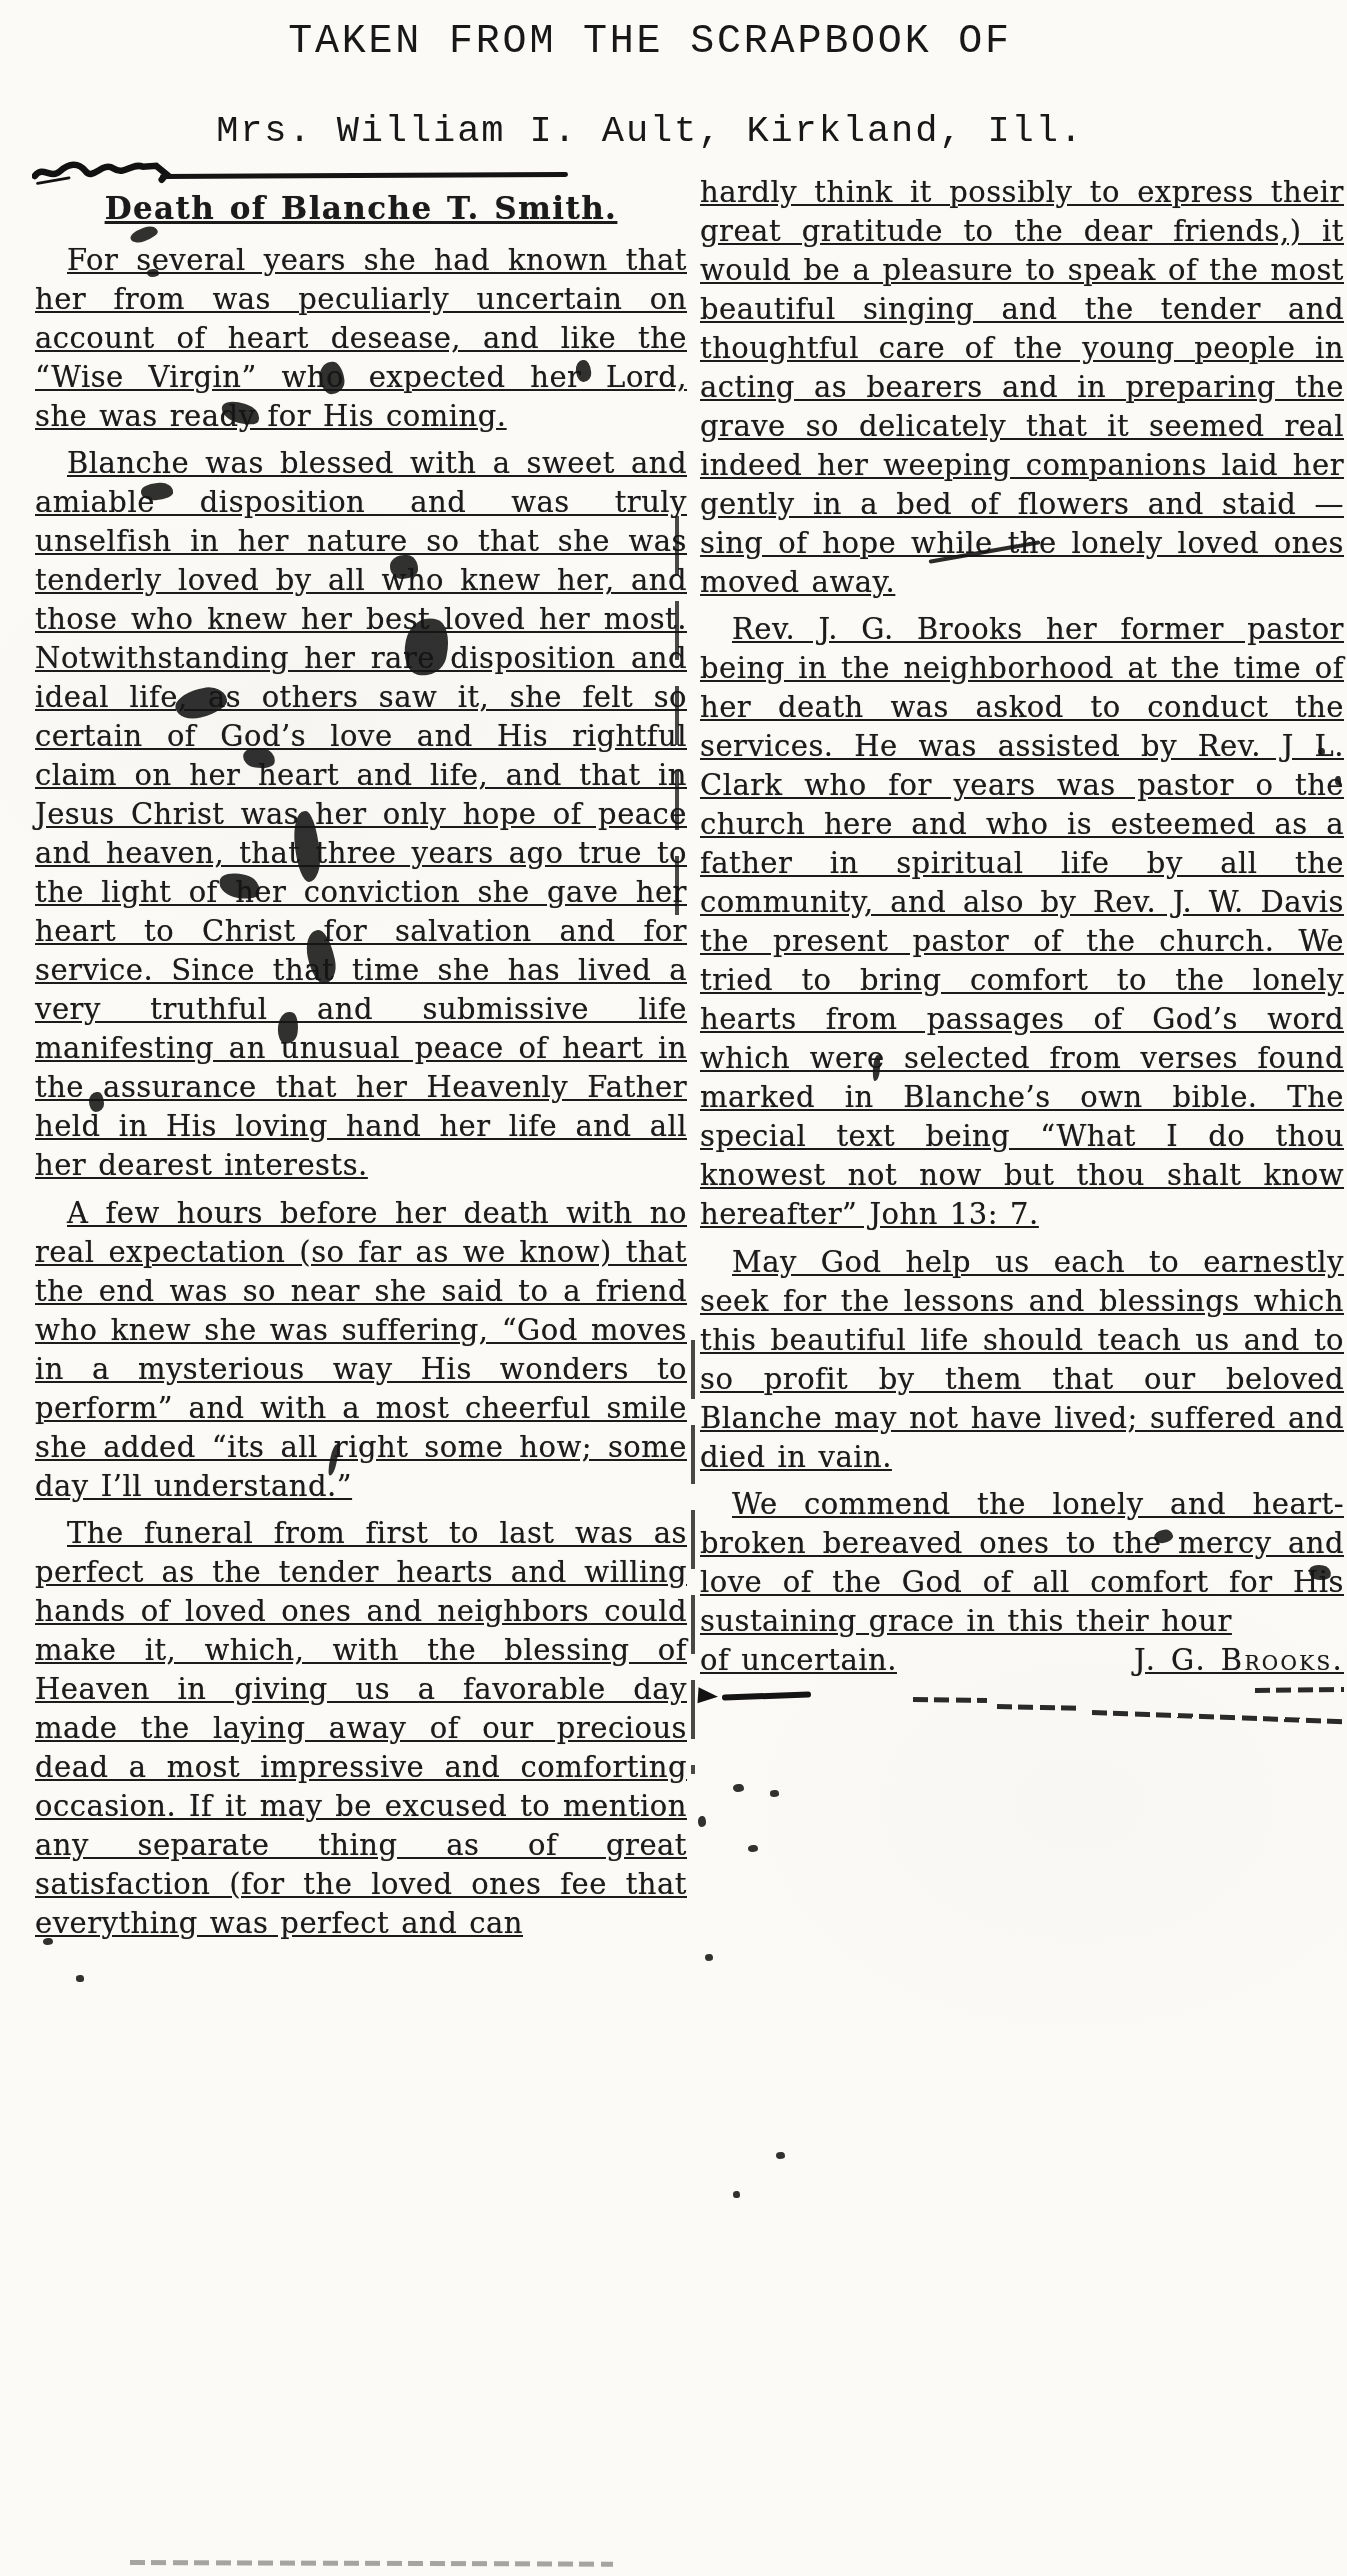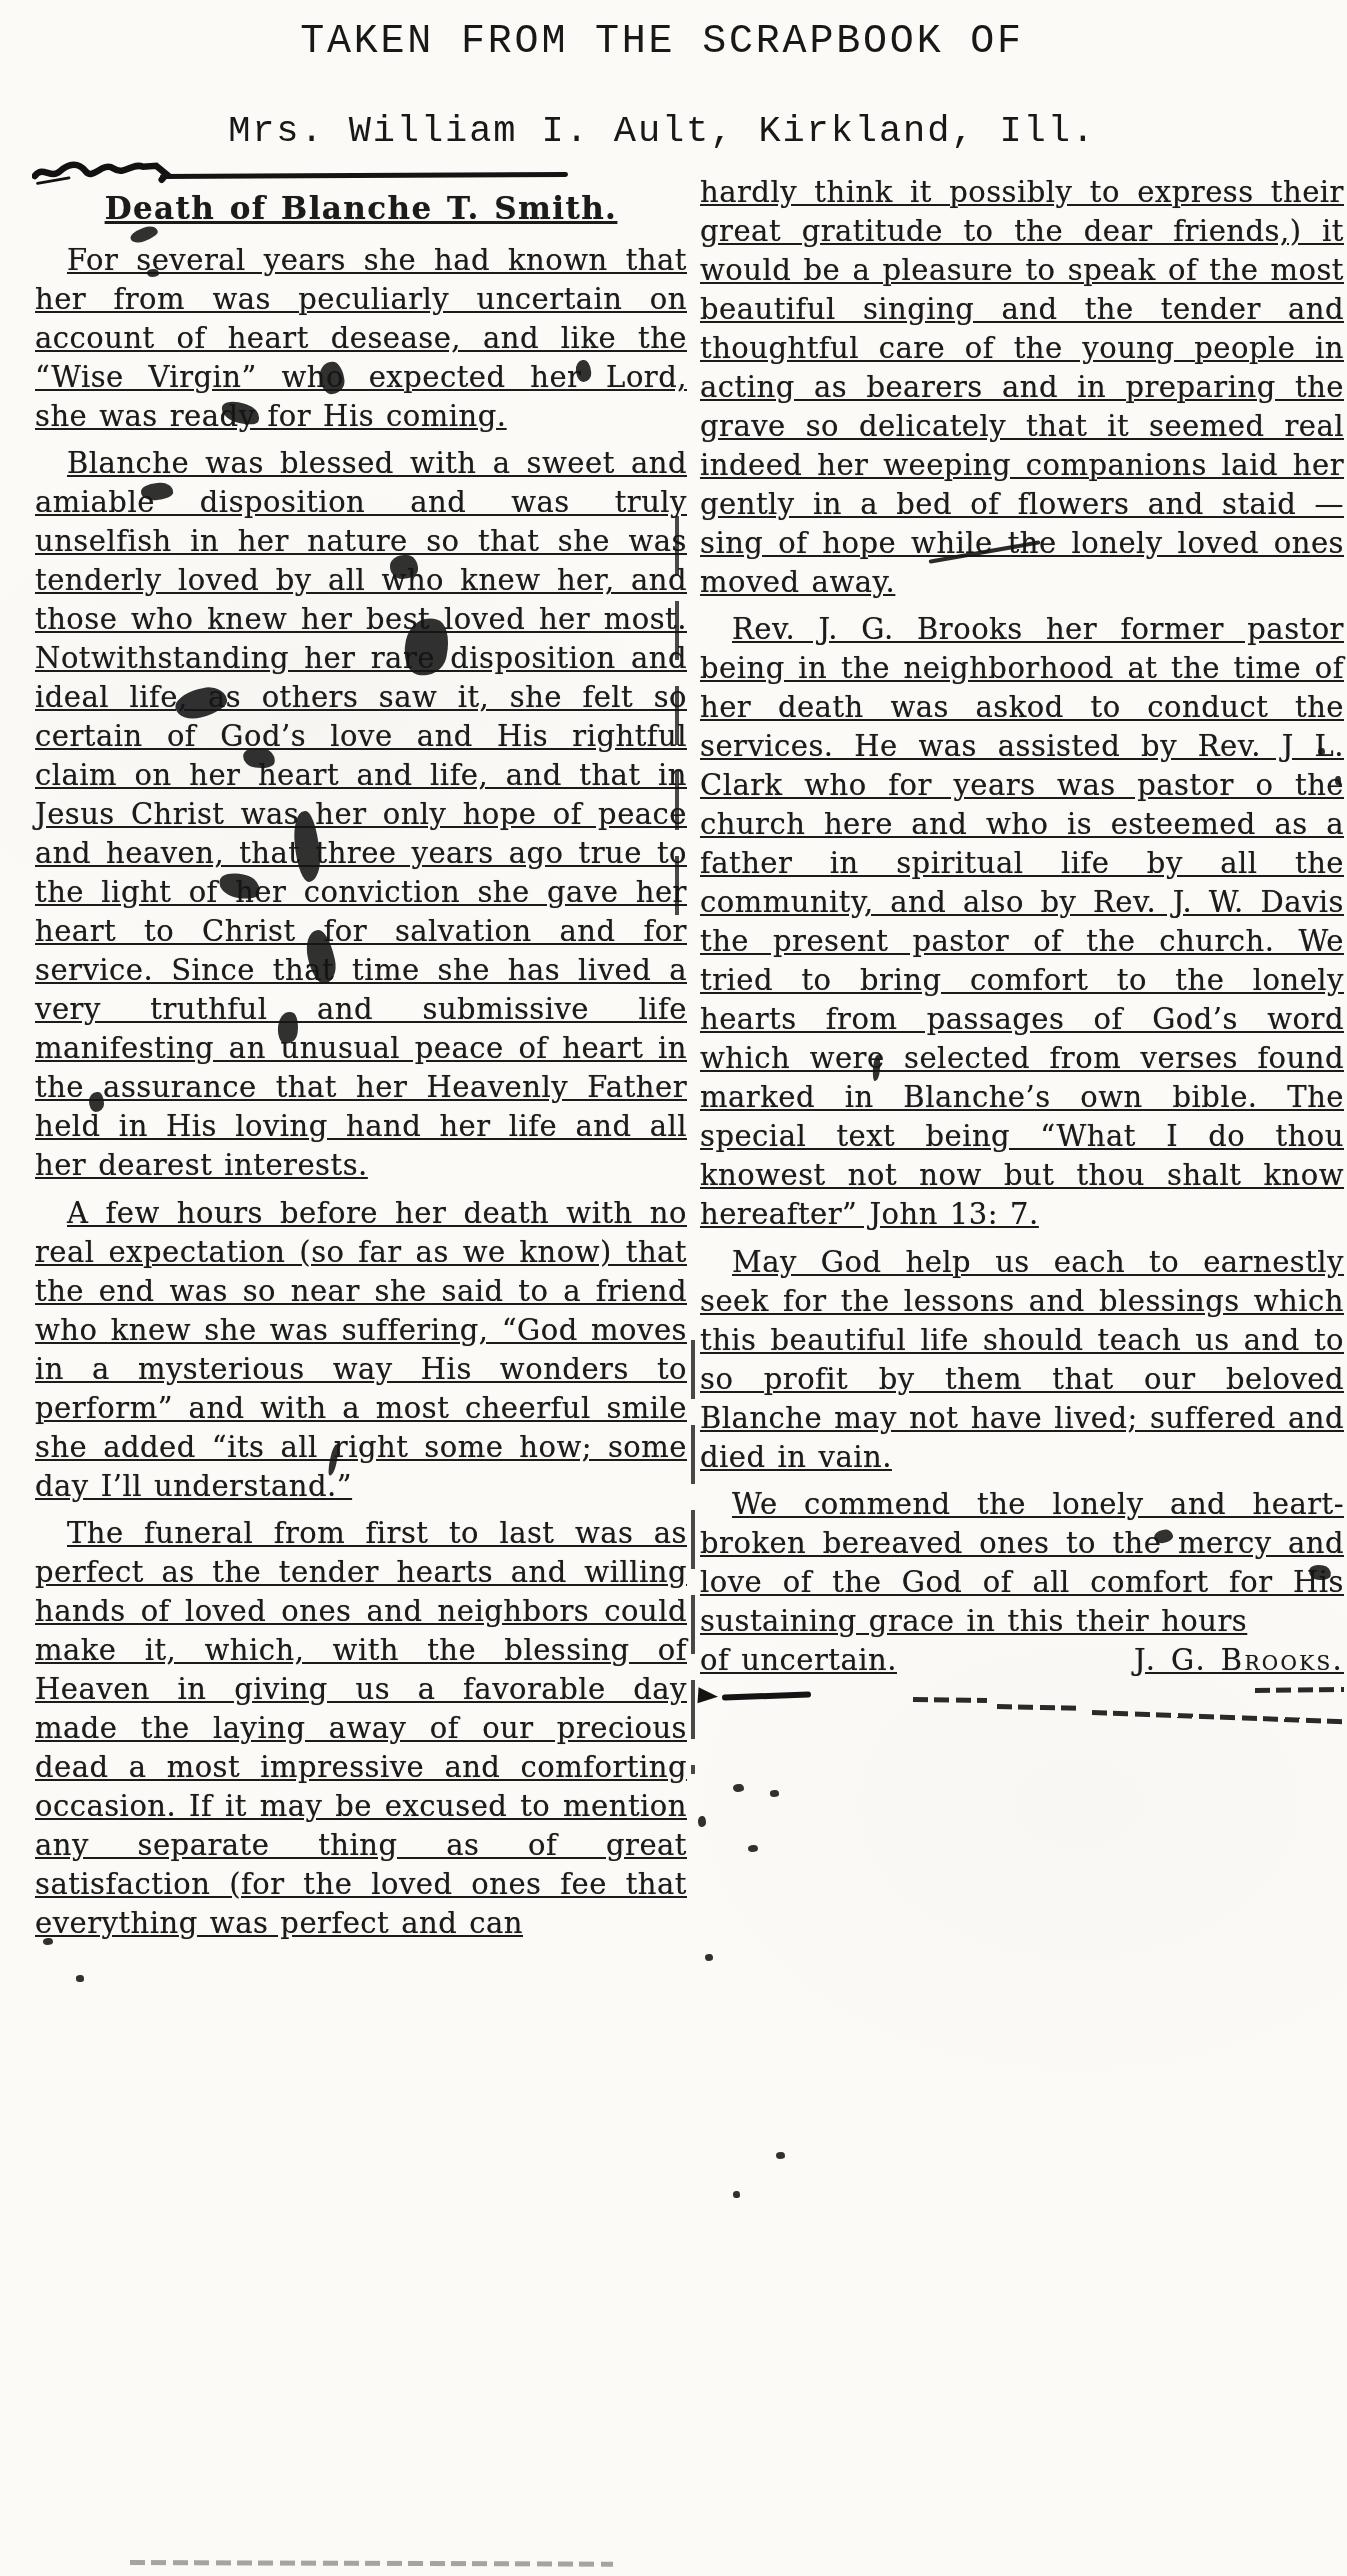--- a/index.html
+++ b/index.html
@@ -7,21 +7,21 @@
   .page {
     position:relative; width:1348px; height:2576px; overflow:hidden;
     background:var(--paper);
     background-image:
       radial-gradient(ellipse 557px 371px at 22% 28%, rgba(0,0,0,0.018), transparent 70%),
       radial-gradient(ellipse 650px 464px at 80% 70%, rgba(0,0,0,0.012), transparent 70%);
     color:var(--ink);
     font-family:"DejaVu Serif","Liberation Serif",serif;
   }
   .header { position:absolute; left:0; top:18.6px; width:1300px; text-align:center;
-    font-family:"Liberation Mono","DejaVu Sans Mono",monospace; color:#181818;padding-left:12px; }
+    font-family:"Liberation Mono","DejaVu Sans Mono",monospace; color:#181818; }
   .header .line1 { font-size:40px; letter-spacing:2.8px; white-space:nowrap; }
   .header .line2 { font-size:37px; margin-top:46px; letter-spacing:1.9px; white-space:nowrap; }
 
   .col { position:absolute; font-size:29px; line-height:39px; text-align:justify;
     letter-spacing:0.5px; word-spacing:2.3px;
     text-shadow:0 0 0.7px rgba(10,10,10,0.55);text-decoration:underline; }
   .col p { margin:0 0 8.4px 0; text-indent:32px; }
   .col p.noindent { text-indent:0; }
   .col-left  { left:35px;  top:189px; width:652px; }
   .col-right { left:700px; top:173px; width:644px; }
@@ -64,21 +64,21 @@
     <p>For several years she had known that her from was peculiarly uncertain on account of heart desease, and like the “Wise Virgin” who expected her Lord, she was ready for His coming.</p>
     <p>Blanche was blessed with a sweet and amiable disposition and was truly unselfish in her nature so that she was tenderly loved by all who knew her, and those who knew her best loved her most. Notwithstanding her rare disposition and ideal life, as others saw it, she felt so certain of God’s love and His rightful claim on her heart and life, and that in Jesus Christ was her only hope of peace and heaven, that three years ago true to the light of her conviction she gave her heart to Christ for salvation and for service. Since that time she has lived a very truthful and submissive life manifesting an unusual peace of heart in the assurance that her Heavenly Father held in His loving hand her life and all her dearest interests.</p>
     <p>A few hours before her death with no real expectation (so far as we know) that the end was so near she said to a friend who knew she was suffering, “God moves in a mysterious way His wonders to perform” and with a most cheerful smile she added “its all right some how; some day I’ll understand.”</p>
     <p>The funeral from first to last was as perfect as the tender hearts and willing hands of loved ones and neighbors could make it, which, with the blessing of Heaven in giving us a favorable day made the laying away of our precious dead a most impressive and comforting occasion. If it may be excused to mention any separate thing as of great satisfaction (for the loved ones fee that everything was perfect and can</p>
   </section>
 
   <section class="col col-right">
     <p class="noindent">hardly think it possibly to express their great gratitude to the dear friends,) it would be a pleasure to speak of the most beautiful singing and the tender and thoughtful care of the young people in acting as bearers and in preparing the grave so delicately that it seemed real indeed her weeping companions laid her gently in a bed of flowers and staid — sing of hope while the lonely loved ones moved away.</p>
     <p>Rev. J. G. Brooks her former pastor being in the neighborhood at the time of her death was askod to conduct the services. He was assisted by Rev. J L. Clark who for years was pastor o the church here and who is esteemed as a father in spiritual life by all the community, and also by Rev. J. W. Davis the present pastor of the church. We tried to bring comfort to the lonely hearts from passages of God’s word which were selected from verses found marked in Blanche’s own bible. The special text being “What I do thou knowest not now but thou shalt know hereafter” John 13: 7.</p>
     <p>May God help us each to earnestly seek for the lessons and blessings which this beautiful life should teach us and to so profit by them that our beloved Blanche may not have lived; suffered and died in vain.</p>
-    <p style="margin-bottom:0;">We commend the lonely and heart-broken bereaved ones to the mercy and love of the God of all comfort for His sustaining grace in this their hours</p>
+    <p style="margin-bottom:0;">We commend the lonely and heart-broken bereaved ones to the mercy and love of the God of all comfort for His sustaining grace in this their hour</p>
     <div class="closing-line">
       <span>of uncertain.</span>
       <span class="signature">J. G. Brooks.</span>
     </div>
   </section>
 
   <div class="vrule" style="left:675px; top:516px; height:418px;"></div>
   <div class="vrule" style="left:691px; top:1340px; height:434px;"></div>
 
   <div class="arrow-mark" style="left:698px; top:1688px;"></div>

